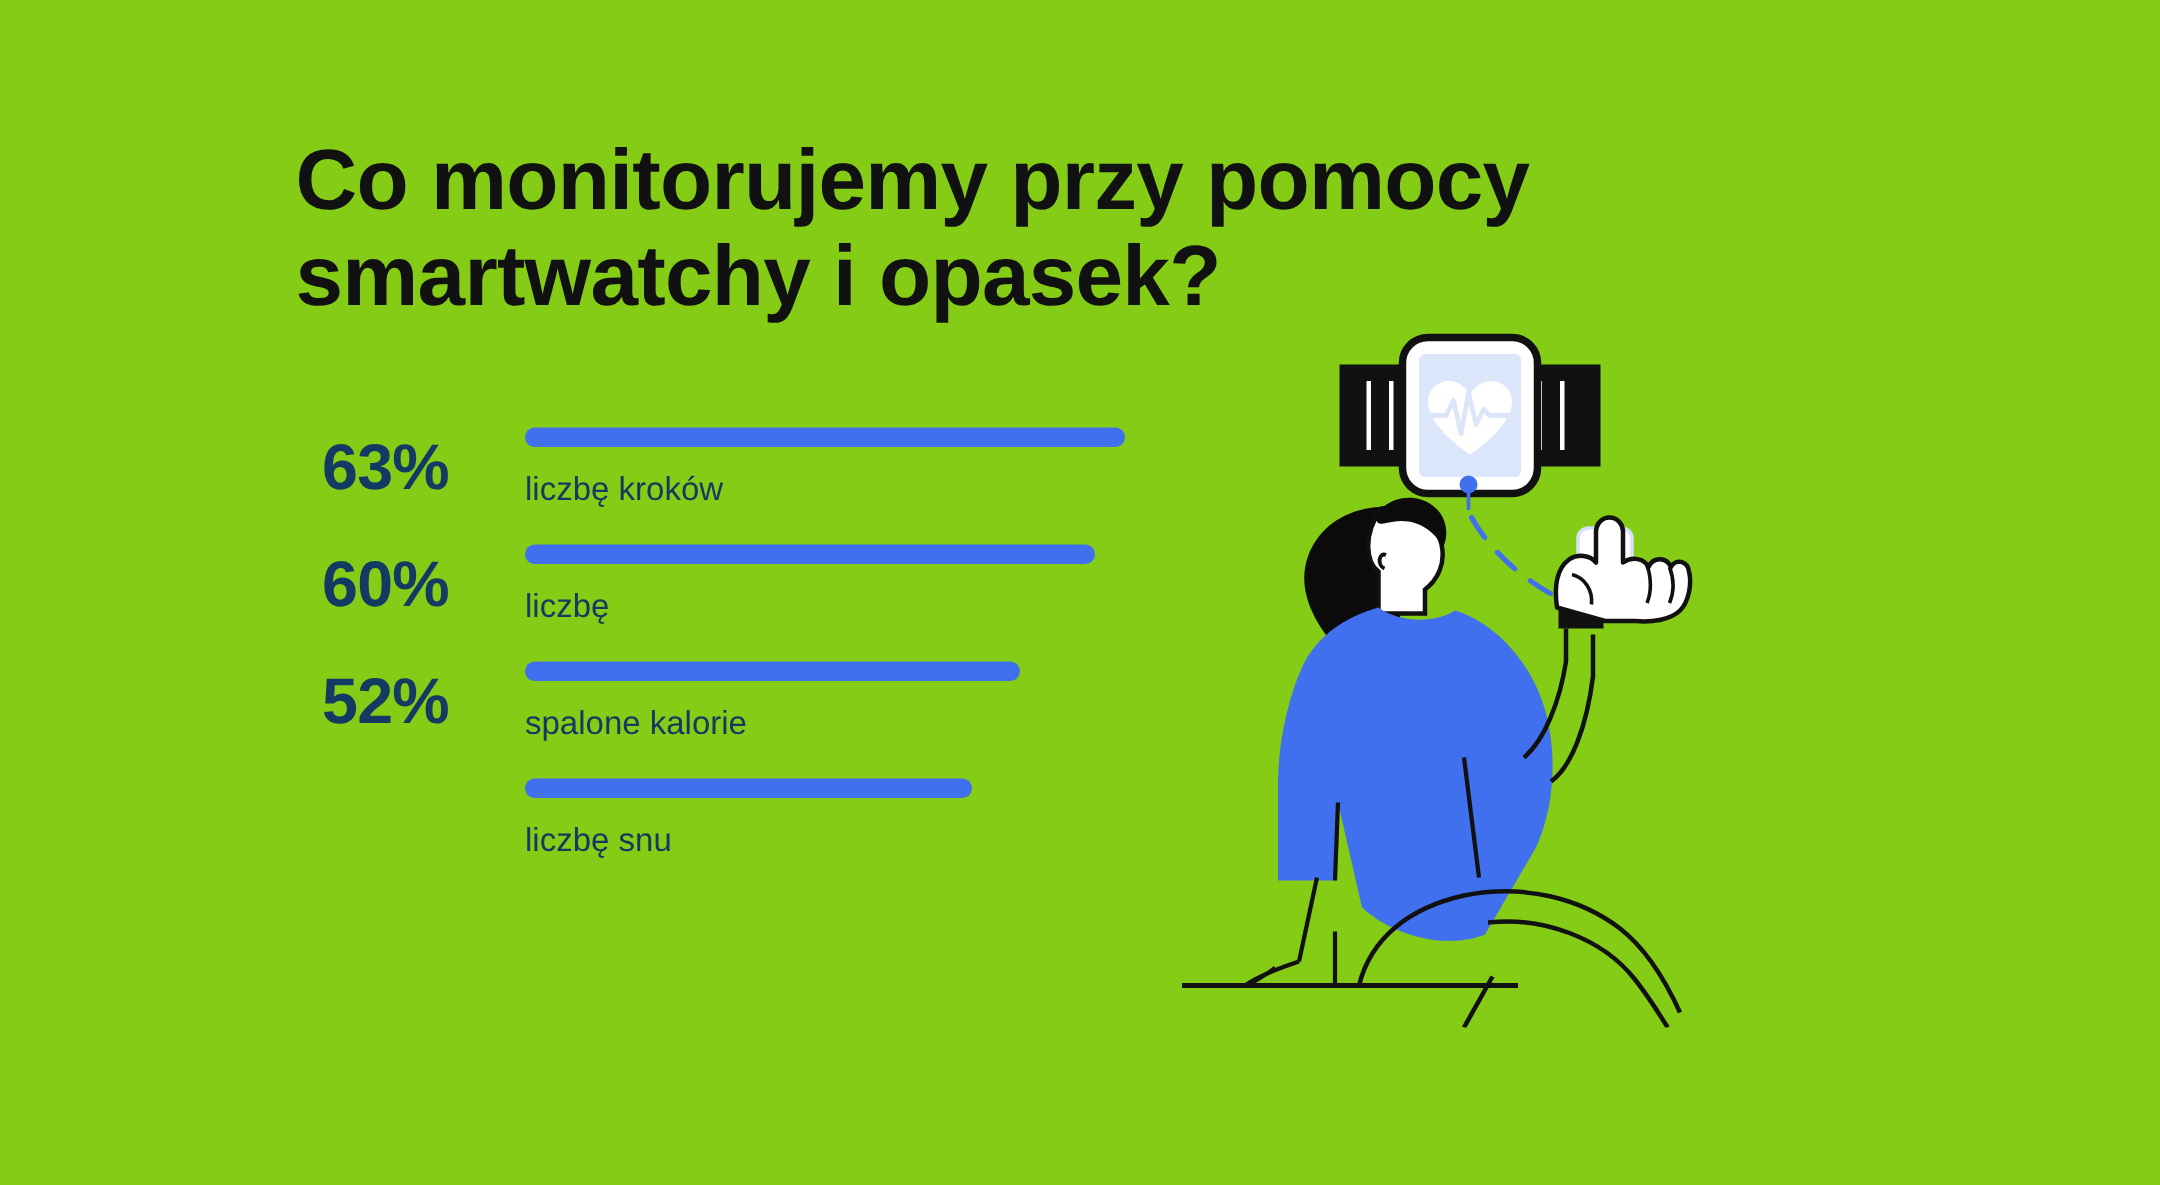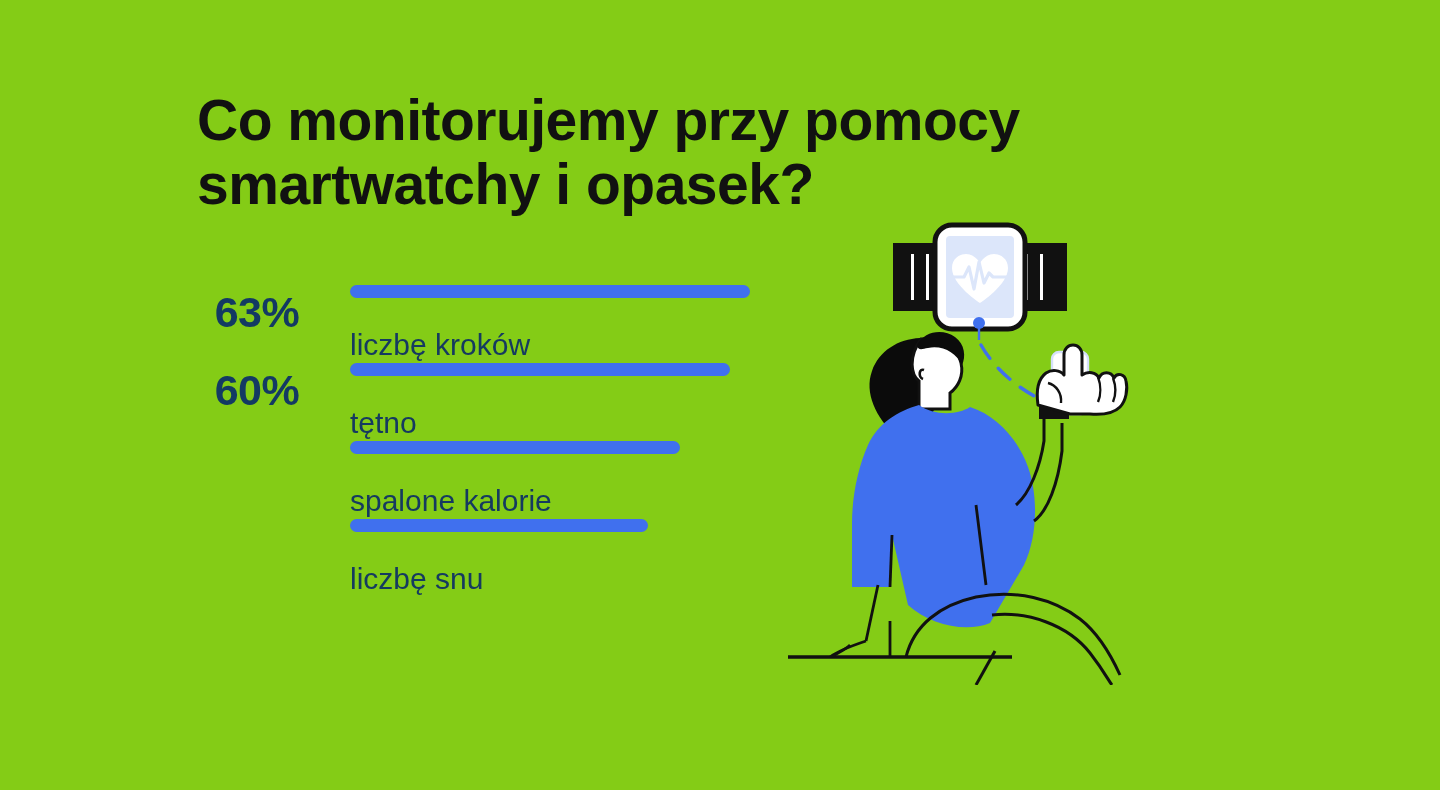--- a/index.html
+++ b/index.html
@@ -70,25 +70,24 @@
   .bar-fill {
     height: 13px;
     border-radius: 7px;
     background: #4070EE;
   }
 
   .bar-label {
     position: absolute;
     left: 153px;
     top: 36px;
-    font-size: 30px;
+    font-size: 22px;
     font-weight: 400;
     color: #153A60;
     white-space: nowrap;
-    margin-top: 15px;
   }
 
   
   #illustration {
     position: absolute;
     left: 780px;
     top: 205px;
     width: 400px;
     height: 480px;
   }
@@ -110,24 +109,25 @@
         <div class="bar-fill" style="width: 100%;"></div>
       </div>
       <div class="bar-label">liczbę kroków</div>
     </div>
 
     <div class="chart-row">
       <div class="pct">60%</div>
       <div class="bar-track">
         <div class="bar-fill" style="width: 95%;"></div>
       </div>
-      <div class="bar-label">tętno</div>
-    </div>
-
-    <div class="chart-row">
+      <div class="bar-label">liczbę</div>
+    </div>
+
+    <div class="chart-row">
+      <div class="pct">52%</div>
       <div class="bar-track">
         <div class="bar-fill" style="width: 82.5%;"></div>
       </div>
       <div class="bar-label">spalone kalorie</div>
     </div>
 
     <div class="chart-row">
       <div class="bar-track">
         <div class="bar-fill" style="width: 74.5%;"></div>
       </div>

